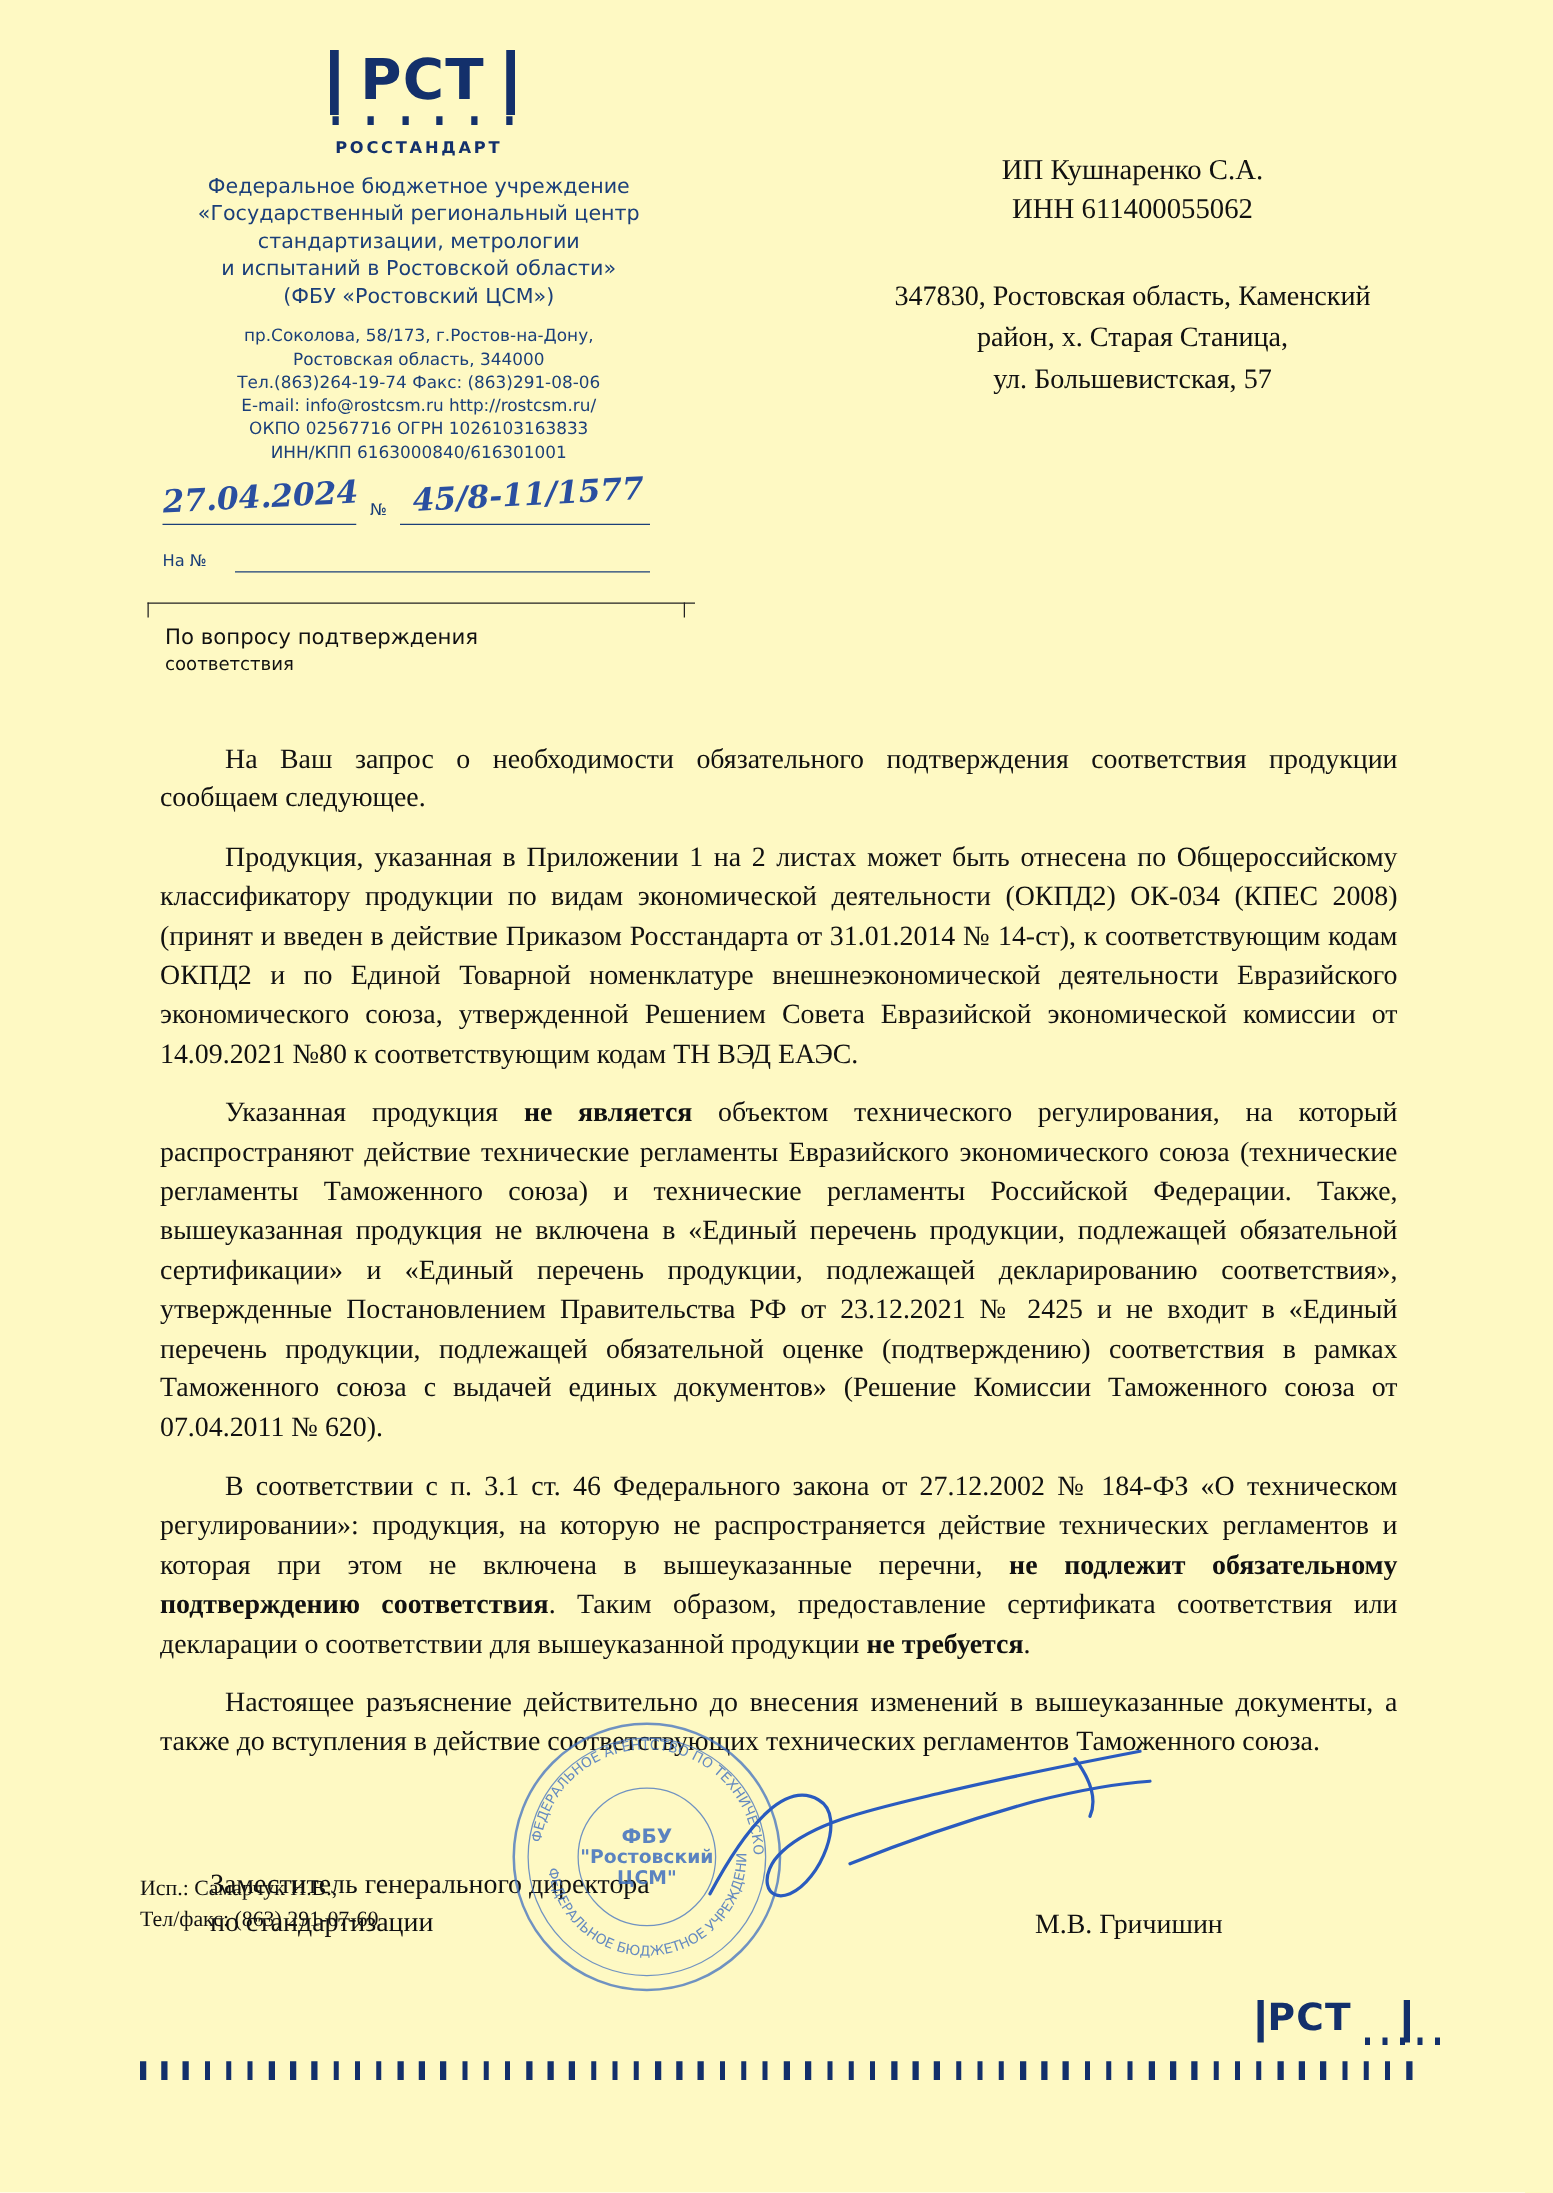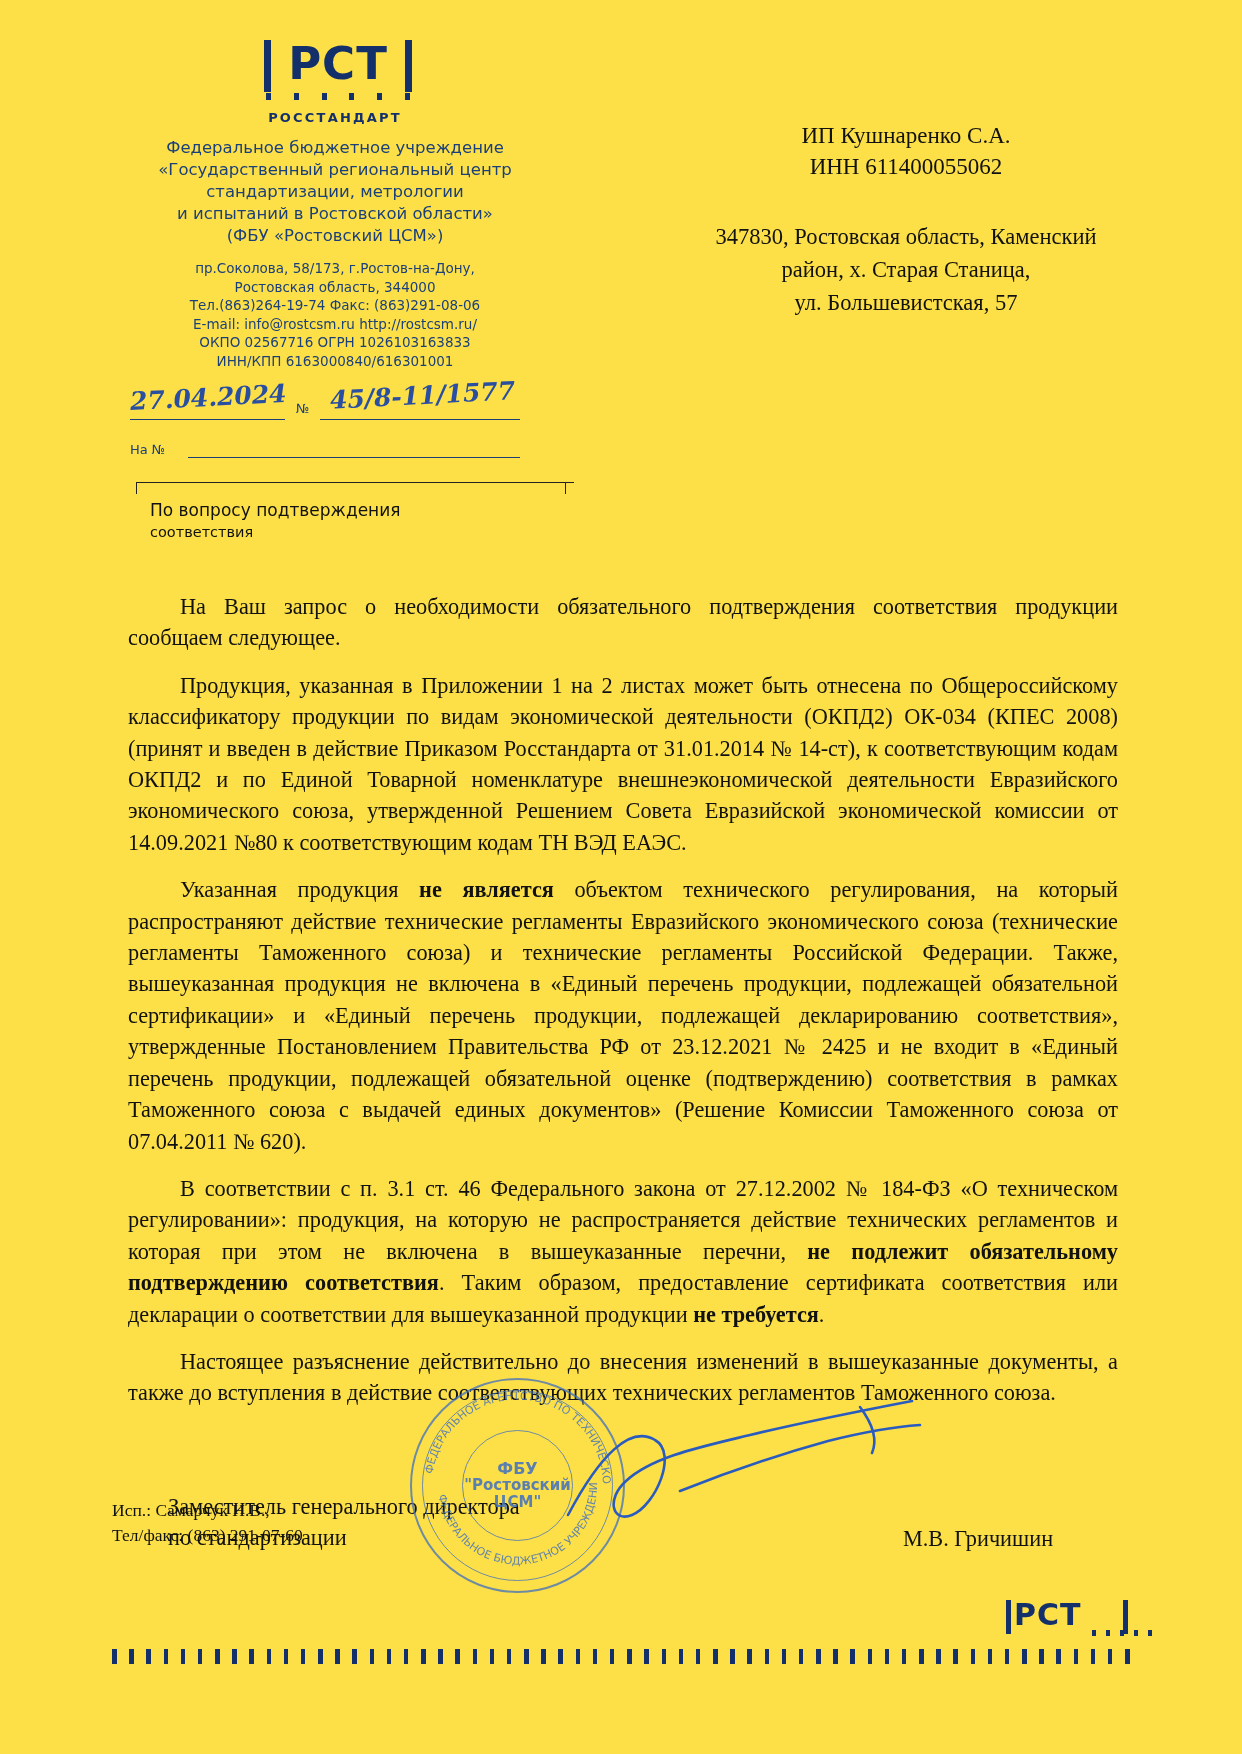--- a/index.html
+++ b/index.html
@@ -12,21 +12,21 @@
     height: 1754px;
     position: relative;
     font-family: "Liberation Serif", serif;
     color: #1b1b1b;
     overflow: hidden;
   }
 
   .page {
     position: absolute;
     inset: 0;
-    background: #fde047;
+    background: #fef9c3;
   }
 
   
   .letterhead {
     position: absolute;
     left: 120px;
     top: 40px;
     width: 430px;
     text-align: center;
   }
@@ -146,21 +146,21 @@
     font-size: 13px;
     color: #1b3f79;
   }
   .refline2 .rule {
     position: absolute; left: 58px; top: 17px; width: 332px; height: 1.4px; background: #1b3f79;
   }
 
   
   .subject {
     position: absolute;
-    left: 136px;
+    left: 118px;
     top: 482px;
     width: 430px;
   }
   .subject .bracket-top {
     position: absolute; left: 0; top: 0; width: 438px; height: 1.3px; background: #222;
   }
   .subject .bracket-l {
     position: absolute; left: 0; top: 0; width: 1.3px; height: 12px; background: #222;
   }
   .subject .bracket-r {
@@ -225,21 +225,21 @@
     font-size: 22.3px;
     line-height: 31px;
     color: #111;
   }
   .signature .role {
     float: left;
     width: 520px;
   }
   .signature .name {
     float: right;
-    text-align: center;
+    text-align: left;
     width: 300px;
     padding-top: 32px;
   }
 
   
   .executor {
     position: absolute;
     left: 112px;
     top: 1498px;
     font-size: 17.5px;

